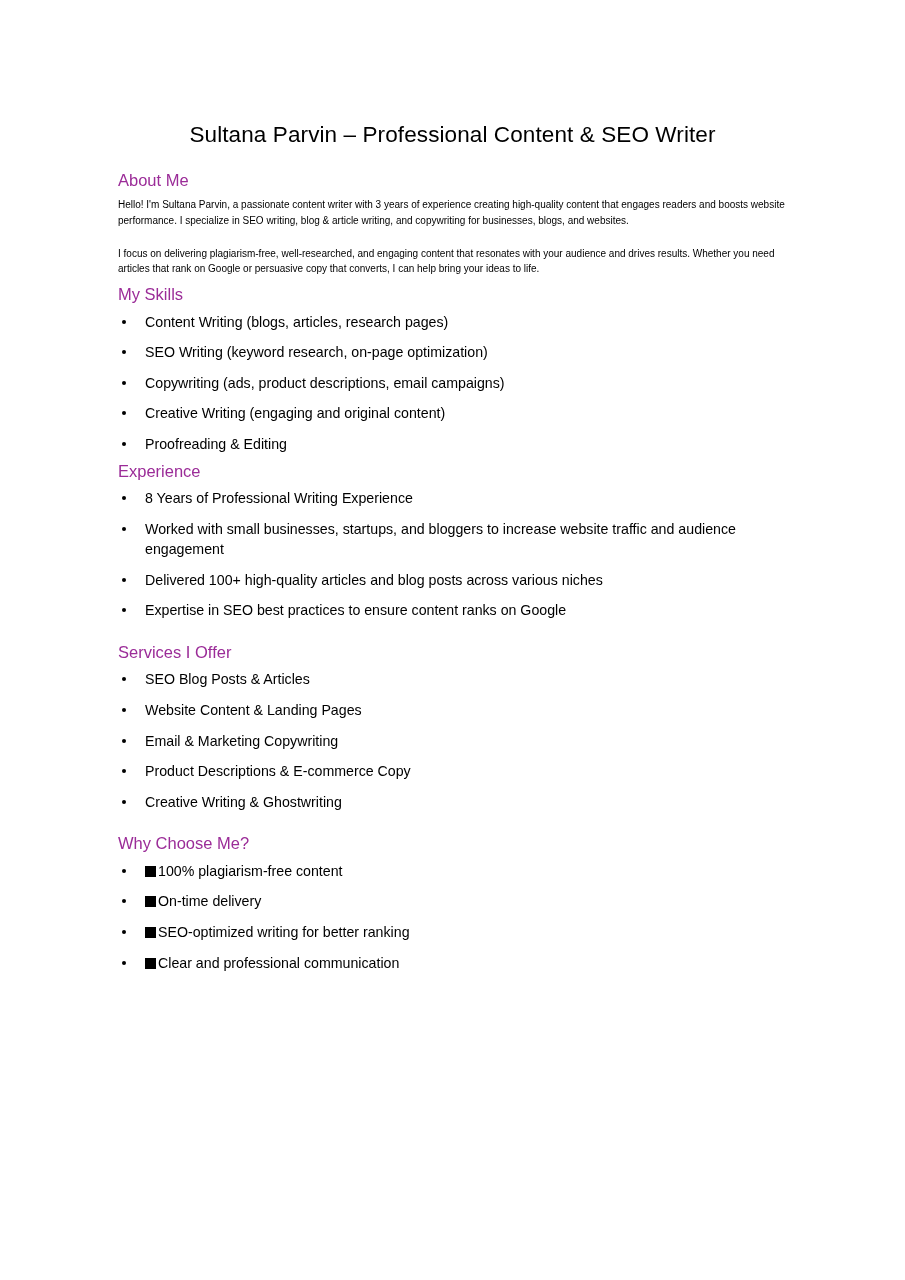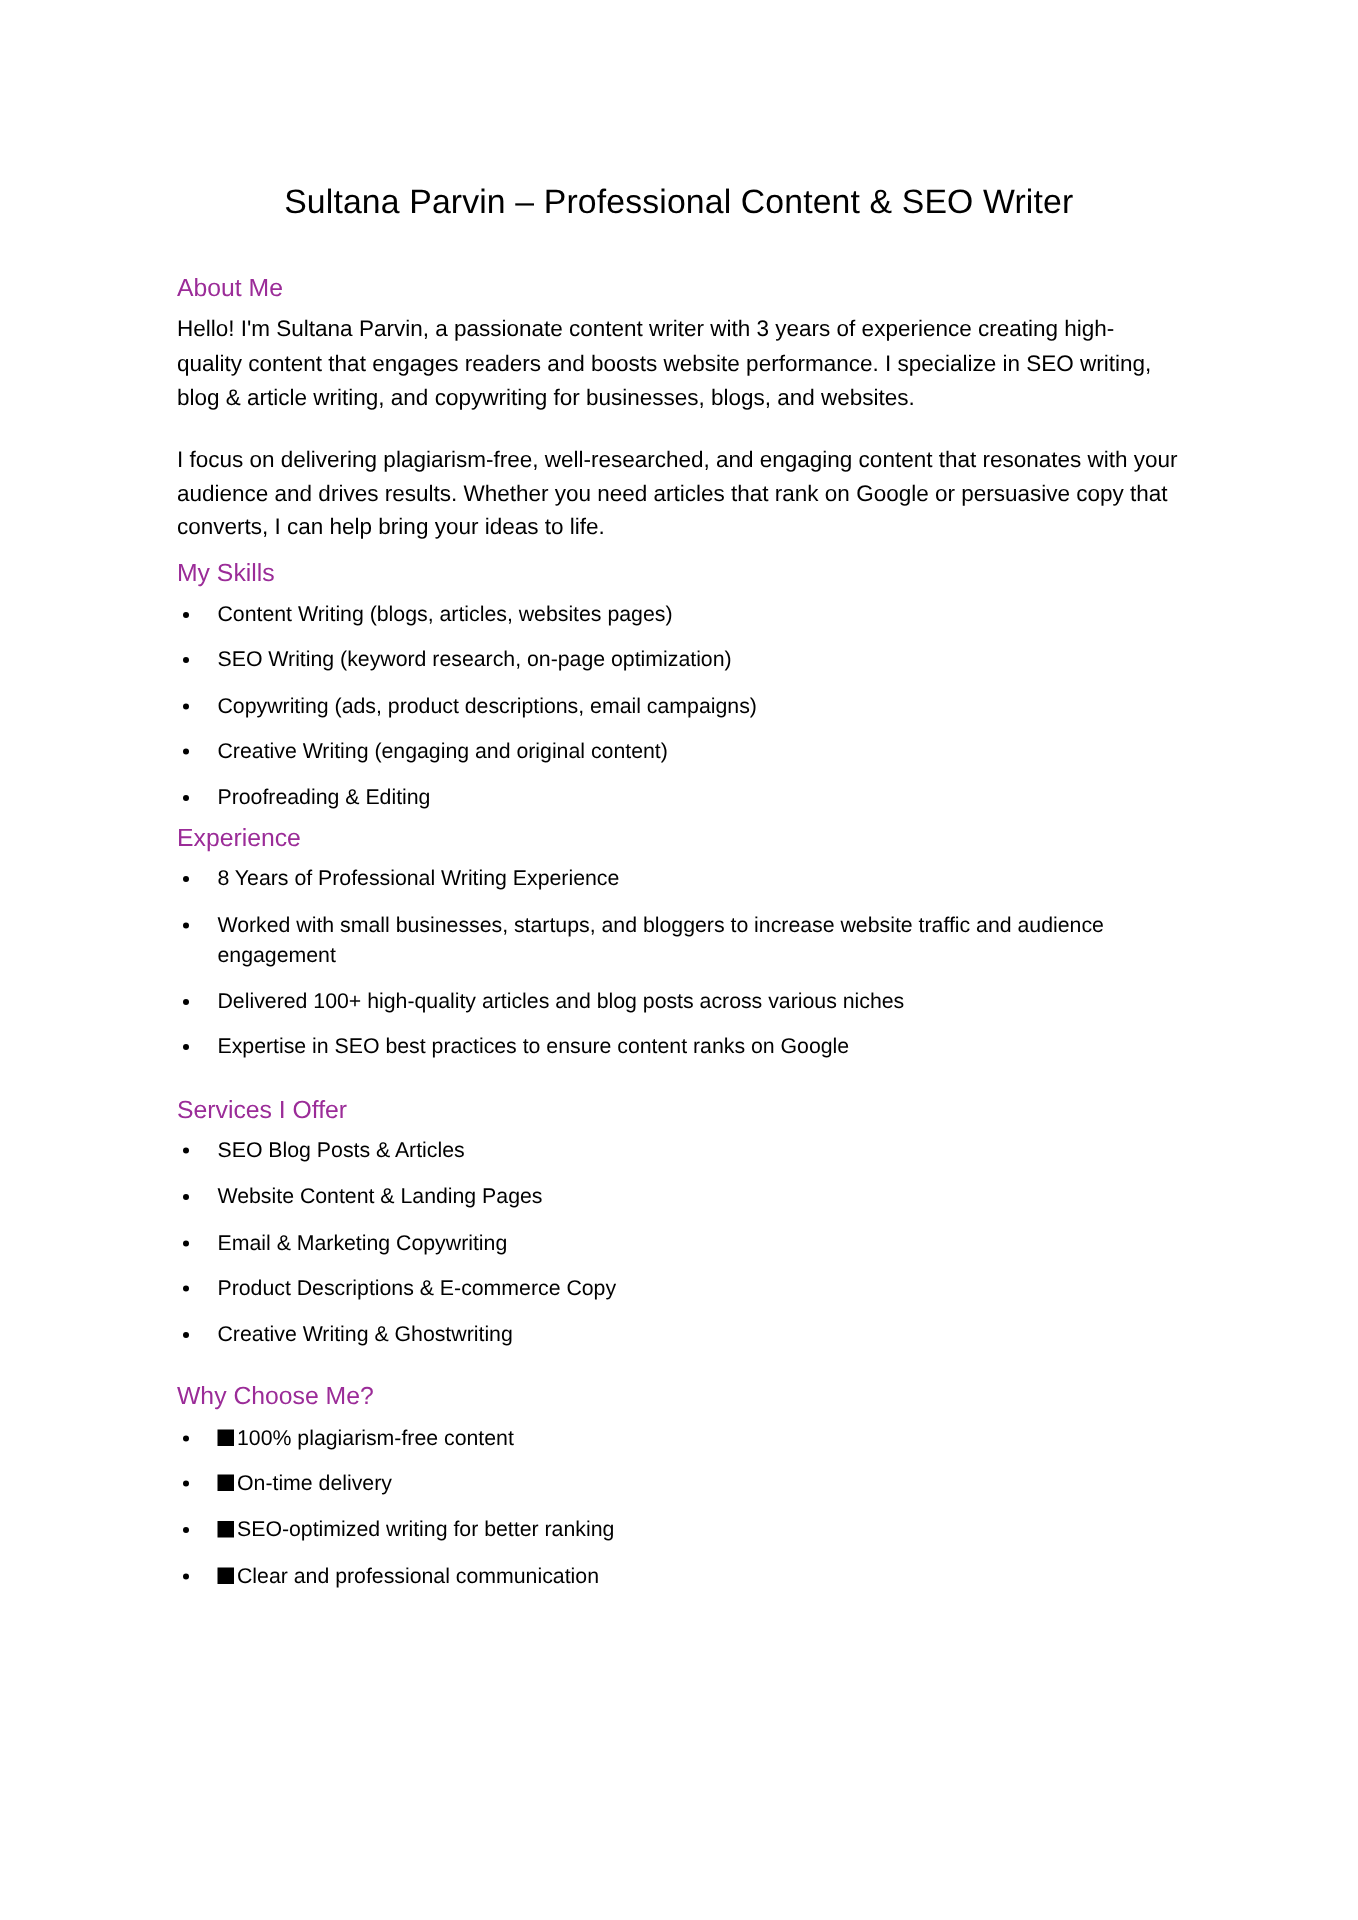--- a/index.html
+++ b/index.html
@@ -44,31 +44,30 @@
   }
   h2.section {
     color: #9B2C98;
     font-size: 16.5px;
     font-weight: normal;
     margin: 0 0 6px 0;
     padding: 0;
     line-height: 1.3;
   }
   p.para {
-    font-size: 15px;
+    font-size: 10px;
     line-height: 1.52;
     margin: 0 0 0 0;
     color: #000000;
   }
   p.para + p.para {
     margin-top: 18px;
   }
   .section-block {
     margin-bottom: 2px;
-    margin-top: 12px;
   }
   .block-skills { margin-top: 8px; }
   .block-exp { margin-top: 6px; }
   .block-serv { margin-top: 21px; }
   .block-why { margin-top: 21px; }
   ul.bullets {
     list-style: none;
     margin: 0;
     padding: 0;
   }
@@ -112,21 +111,21 @@
 
     <div class="section-block">
       <h2 class="section">About Me</h2>
       <p class="para">Hello! I'm Sultana Parvin, a passionate content writer with 3 years of experience creating high-quality content that engages readers and boosts website performance. I specialize in SEO writing, blog &amp; article writing, and copywriting for businesses, blogs, and websites.</p>
       <p class="para">I focus on delivering plagiarism-free, well-researched, and engaging content that resonates with your audience and drives results. Whether you need articles that rank on Google or persuasive copy that converts, I can help bring your ideas to life.</p>
     </div>
 
     <div class="section-block block-skills">
       <h2 class="section">My Skills</h2>
       <ul class="bullets first-list">
-        <li>Content Writing (blogs, articles, websites pages)</li>
+        <li>Content Writing (blogs, articles, research pages)</li>
         <li>SEO Writing (keyword research, on-page optimization)</li>
         <li>Copywriting (ads, product descriptions, email campaigns)</li>
         <li>Creative Writing (engaging and original content)</li>
         <li>Proofreading &amp; Editing</li>
       </ul>
     </div>
 
     <div class="section-block block-exp">
       <h2 class="section">Experience</h2>
       <ul class="bullets first-list">

